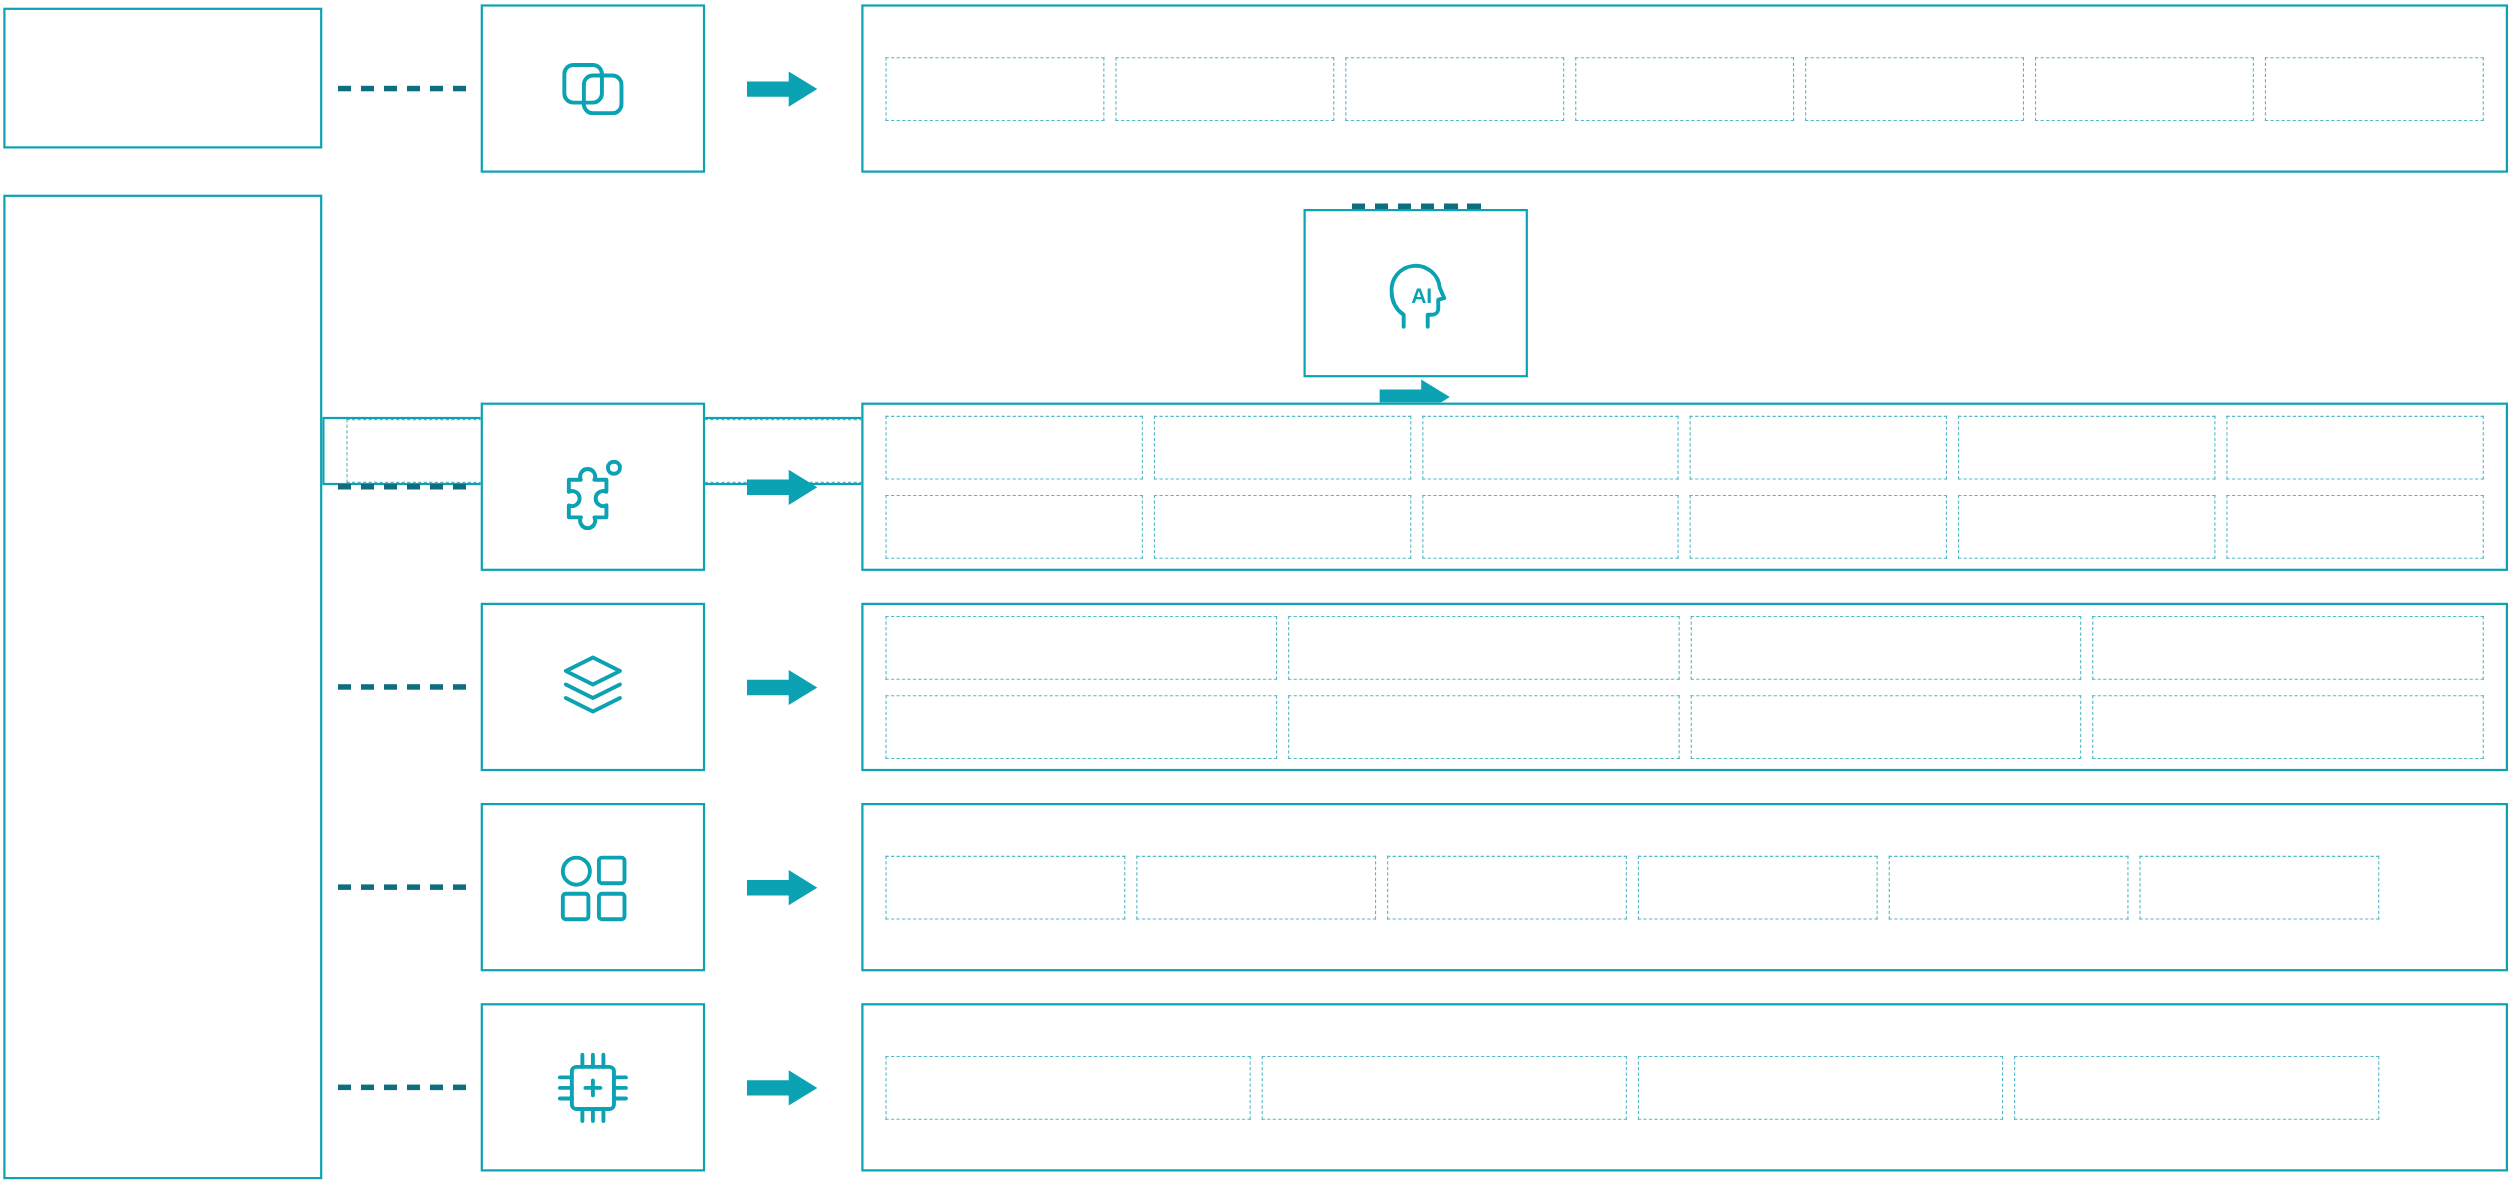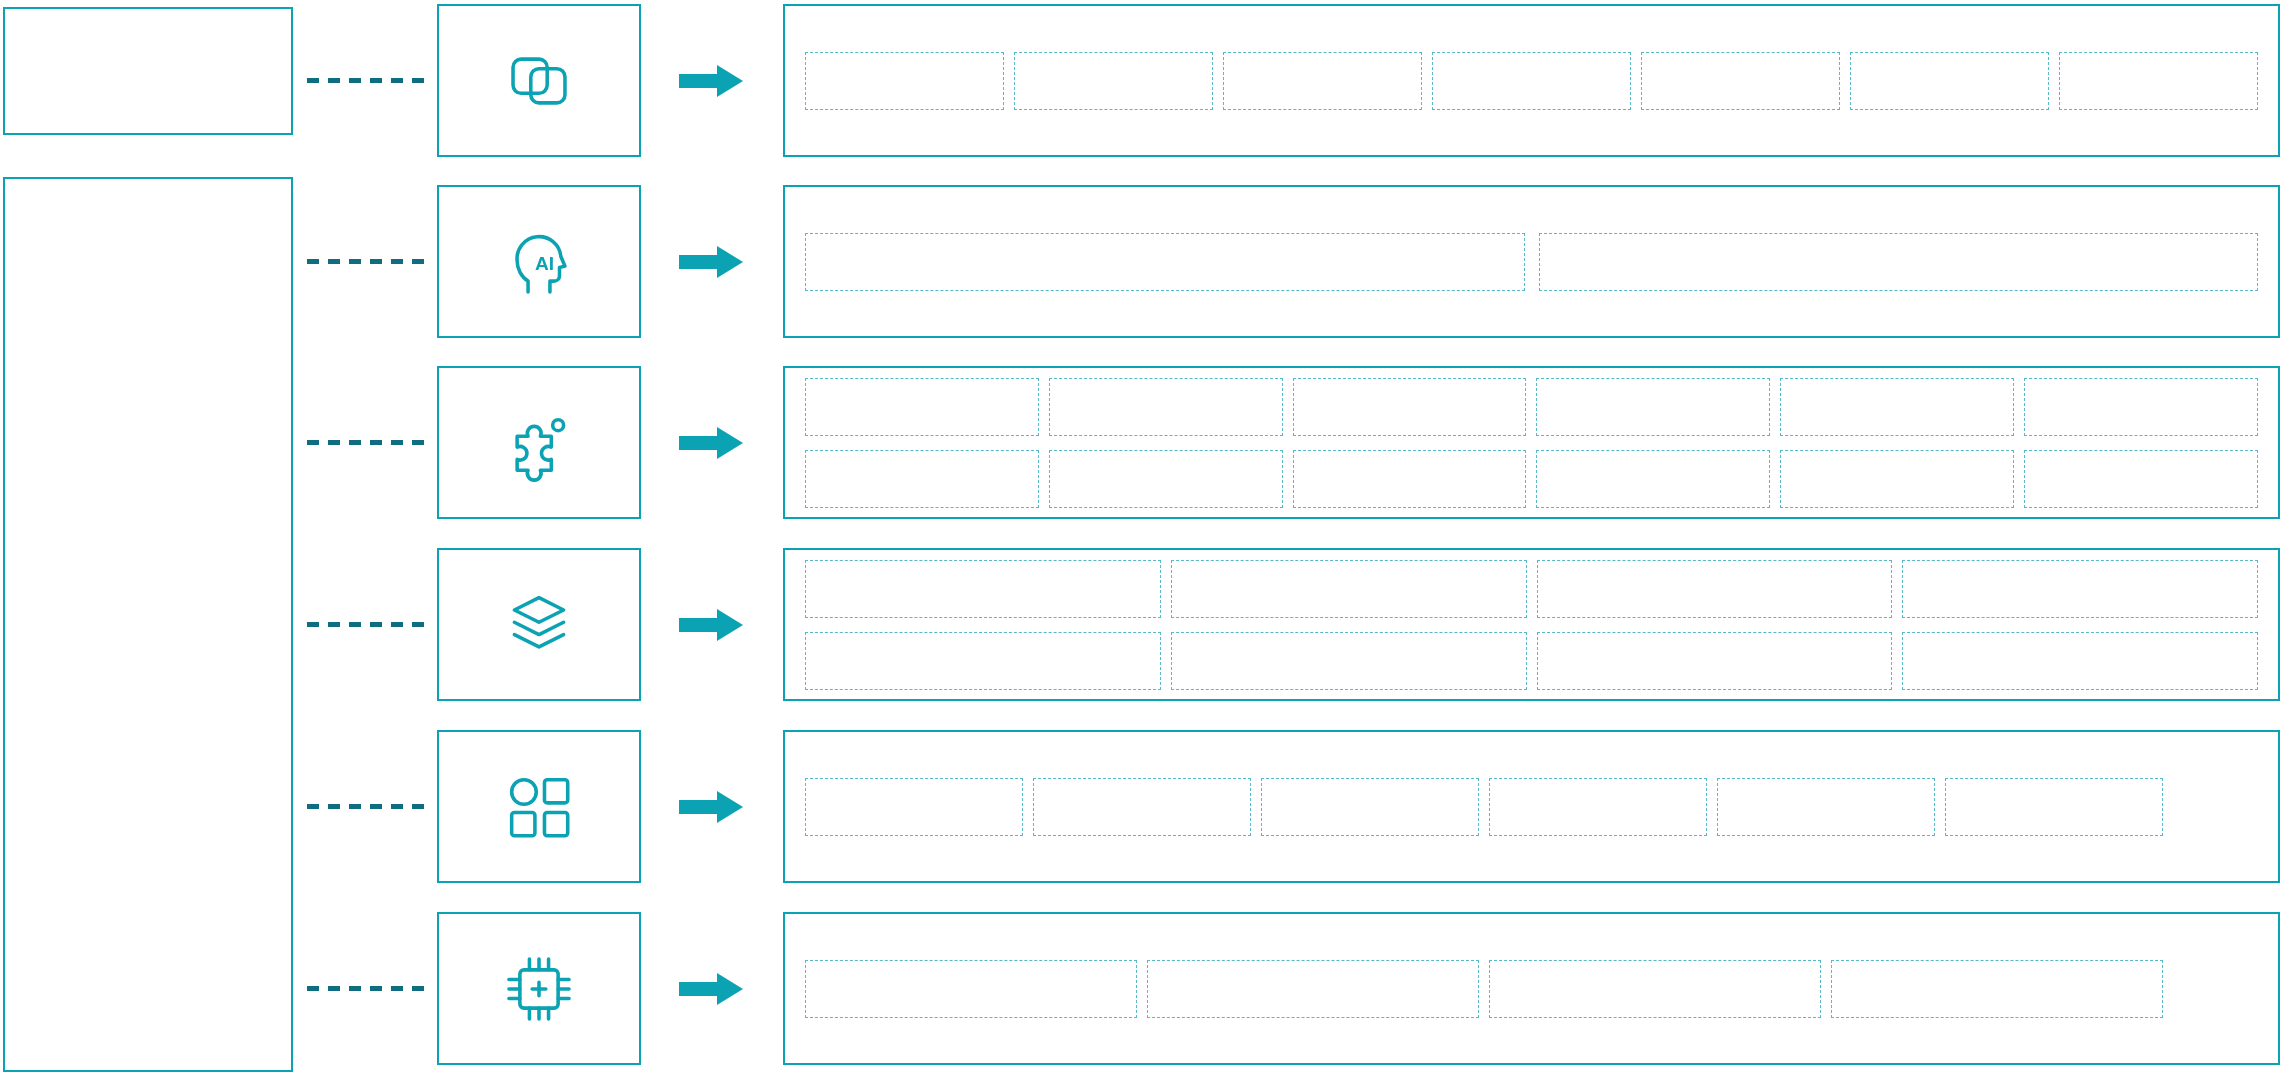--- a/index.html
+++ b/index.html
@@ -28,21 +28,21 @@
   
   .row {
     position: absolute;
     left: 293px;
     right: 4px;
     height: 153px;
     display: flex;
     align-items: center;
   }
   .r1 { top: 4px; }
-  .r2 { top: 185px; }
+  .r2 { top: 185px; flex-direction: column; }
   .r3 { top: 366px; }
   .r4 { top: 548px; }
   .r5 { top: 730px; }
   .r6 { top: 912px; }
 
   .connector {
     width: 118px;
     height: 5px;
     margin: 0 12px 0 14px;
     flex: 0 0 auto;

